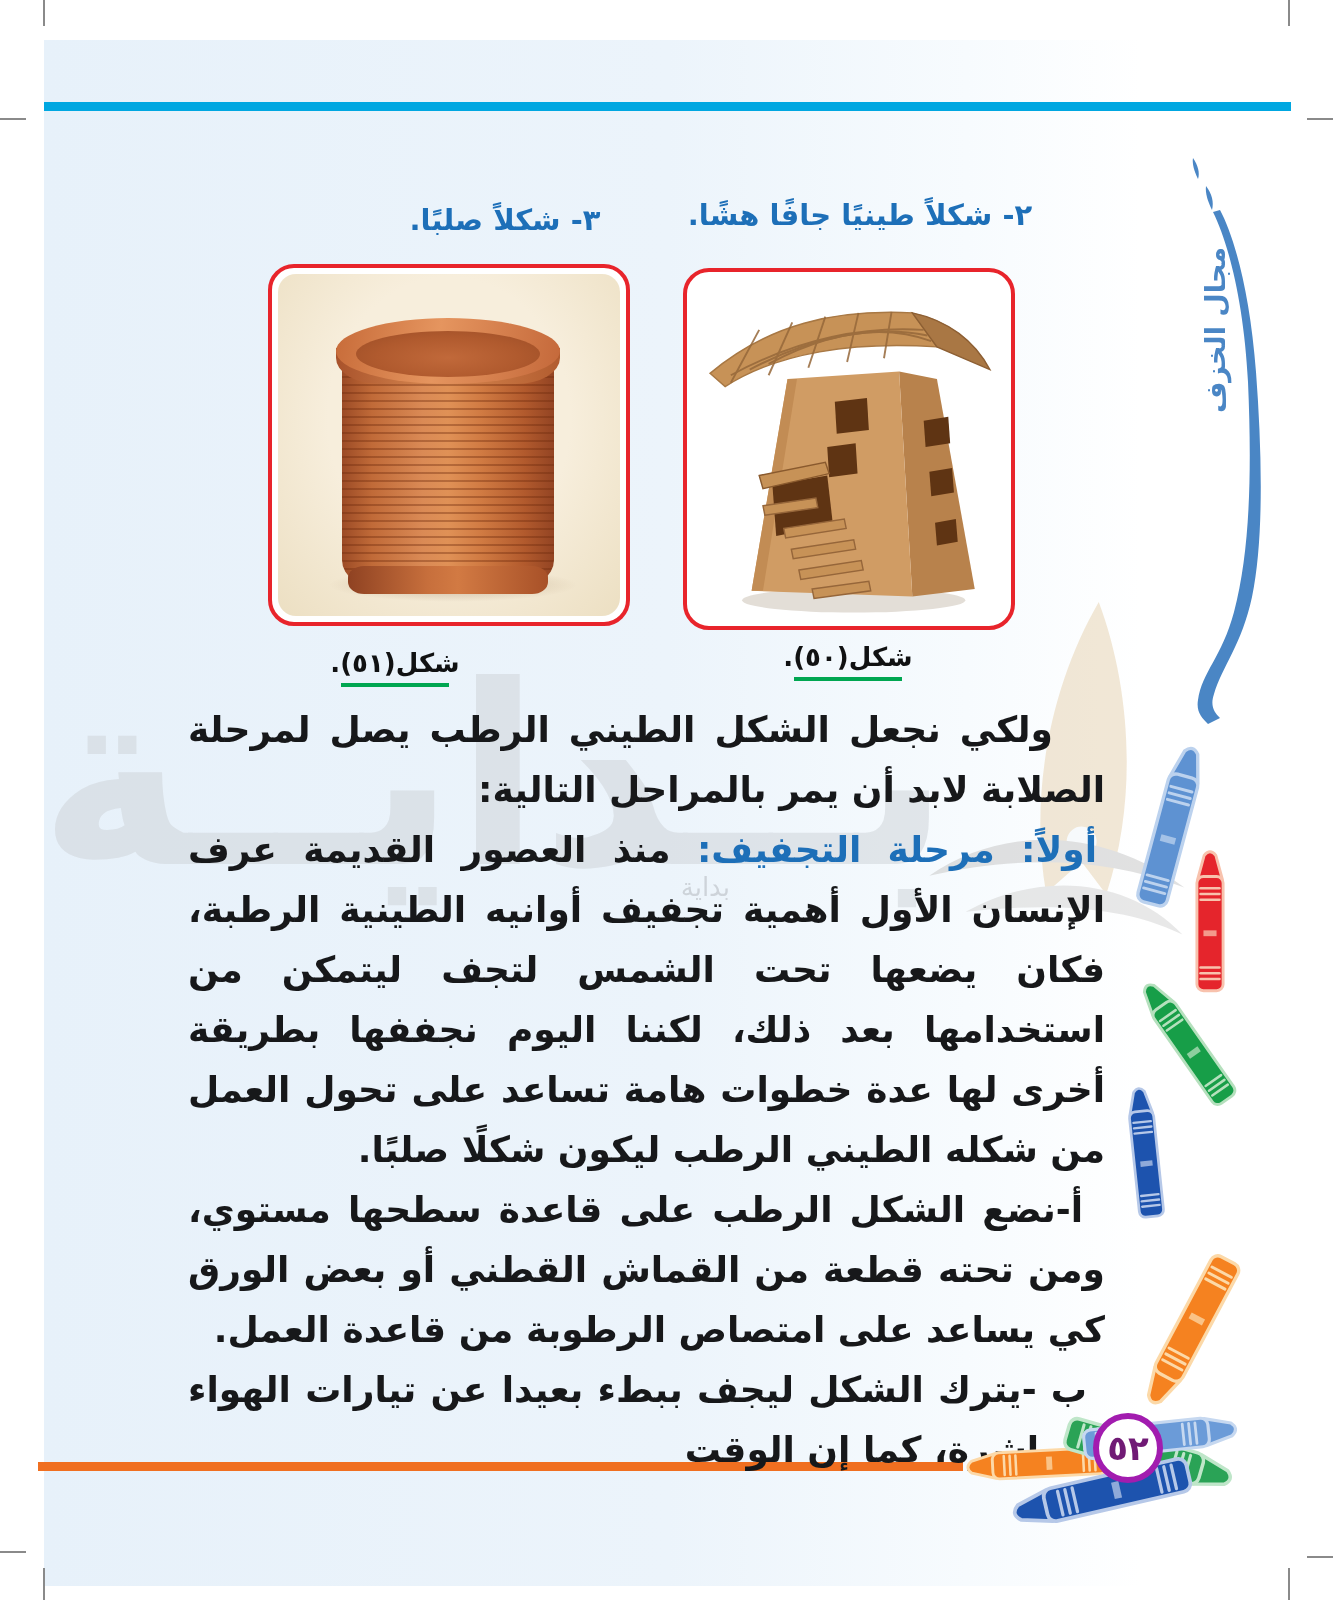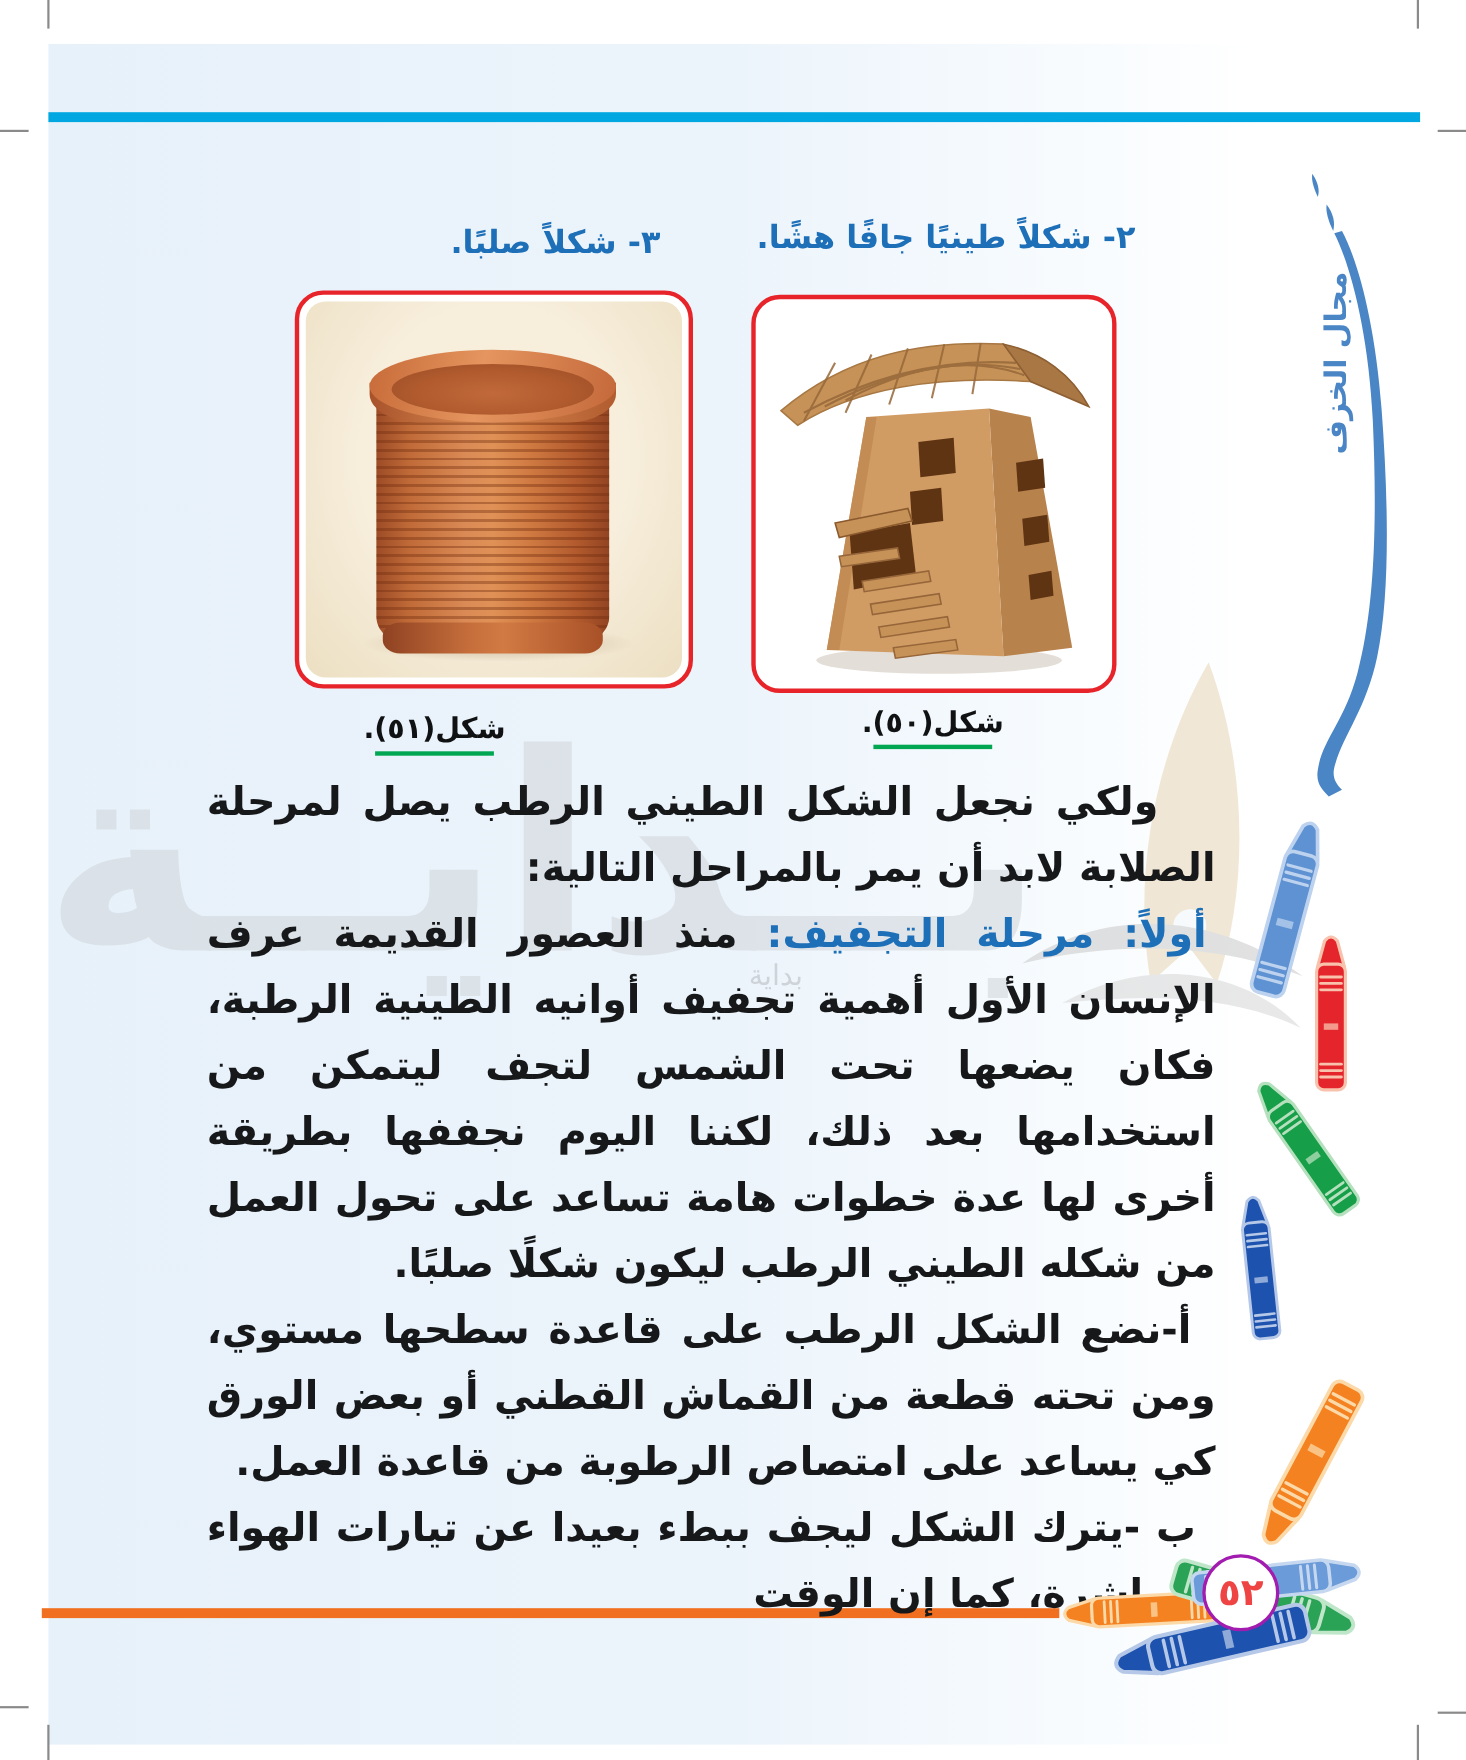--- a/index.html
+++ b/index.html
@@ -70,23 +70,23 @@
   .kw{color:#1d6fb8;}
   
   .side-title{position:absolute;left:1133px;top:312px;width:170px;height:36px;z-index:3;
       transform:rotate(-90deg);transform-origin:center;direction:rtl;text-align:center;
       font-size:27px;font-weight:bold;color:#4a86c5;}
   .brush{position:absolute;left:1158px;top:150px;width:140px;height:600px;z-index:3;}
   
   .cray{position:absolute;z-index:6;transform-origin:center;overflow:visible;}
   
   .pagenum{position:absolute;left:1093px;top:1413px;width:70px;height:70px;border-radius:50%;
-      background:#ffffff;border:3px solid #a21caf;box-sizing:border-box;z-index:8;
+      background:#ffffff;border:6px solid #a21caf;box-sizing:border-box;z-index:8;
       display:flex;align-items:center;justify-content:center;
-      font-size:34px;font-weight:bold;color:#ef4444;}
+      font-size:34px;font-weight:bold;color:#701a75;}
 </style>
 </head>
 <body>
 
 <div class="page">
 
   <svg width="0" height="0" style="position:absolute">
     <defs>
       <symbol id="cr" viewBox="0 0 220 46" overflow="visible">
         <path d="M163,6 L196,15 Q206,23 196,31 L163,40 Z" fill="var(--c)" stroke="var(--l)" stroke-width="4" stroke-linejoin="round"></path>

